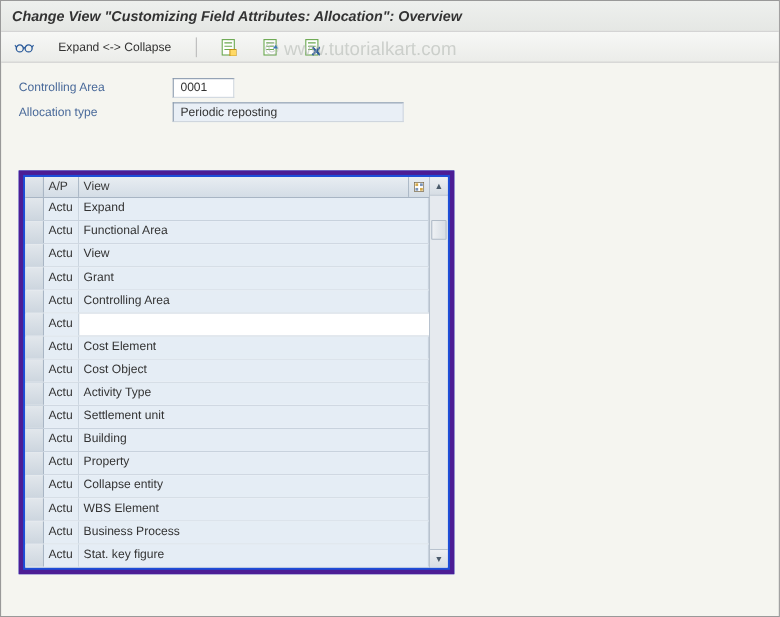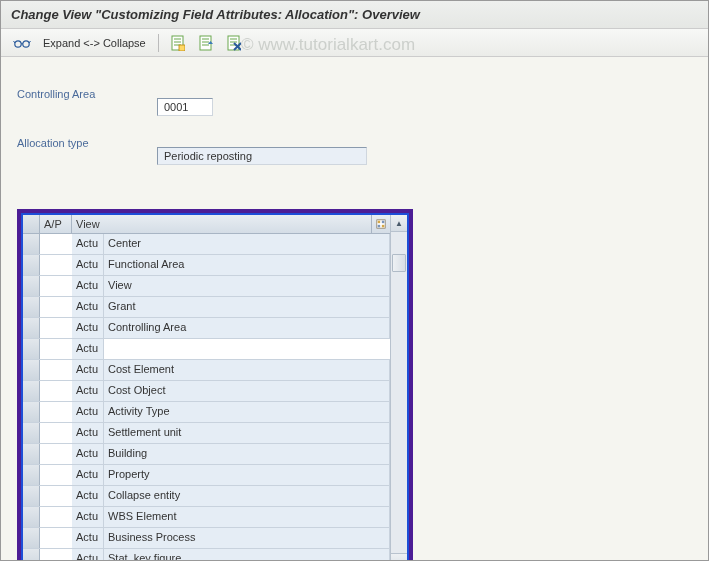--- a/index.html
+++ b/index.html
@@ -22,21 +22,21 @@
       font-size: 13px;
       font-weight: bold;
       font-style: italic;
       color: #333;
       background: linear-gradient(to bottom, #eef0ee, #e5e7e4);
       border-bottom: 1px solid #ccc;
     }
     .toolbar {
       display: flex;
       align-items: center;
-      gap: 6px;
+      gap: 16px;
       padding: 4px 10px;
       background: linear-gradient(to bottom, #f7f8f6, #ebece9);
       border-bottom: 1px solid #ccc;
       height: 28px;
     }
     .toolbar-icon-btn {
       display: inline-flex;
       align-items: center;
       justify-content: center;
       width: 22px;
@@ -77,21 +77,20 @@
       background: #fff;
       border-top: 1px solid #8a9aad;
       border-left: 1px solid #8a9aad;
       border-right: 1px solid #cfd6de;
       border-bottom: 1px solid #cfd6de;
       padding: 2px 6px;
       font-size: 11px;
       font-family: inherit;
       height: 18px;
       color: #333;
-      margin-top: 27px;
     }
     .form-input.code {
       width: 56px;
     }
     .form-input.wide {
       width: 210px;
       background: #e9eff6;
     }
     .table-wrapper {
       margin: 30px 16px 10px 16px;
@@ -146,21 +145,20 @@
       cursor: pointer;
     }
     .cell-ap {
       width: 32px;
       border-right: 1px solid #c8d2dd;
       padding: 3px 4px;
       font-size: 11px;
       background: #e5edf5;
       color: #333;
       overflow: hidden;
-      margin-left: 32px;
     }
     .cell-name {
       flex: 1;
       border-right: 1px solid #c8d2dd;
       padding: 3px 4px;
       font-size: 11px;
       background: #e5edf5;
       color: #333;
     }
     .scrollbar-col {
@@ -286,21 +284,21 @@
             <rect x="7" y="2" width="3" height="3" fill="#7a94b8"></rect>
             <rect x="2" y="7" width="3" height="3" fill="#7a94b8"></rect>
             <rect x="7" y="7" width="3" height="3" fill="#d4a847"></rect>
           </svg>
         </div>
       </div>
       <div id="table-body">
             <div class="data-row">
               <div class="row-selector"></div>
               <div class="cell-ap">Actu</div>
-              <div class="cell-name">Center</div>
+              <div class="cell-name">Expand</div>
             </div>
             <div class="data-row">
               <div class="row-selector"></div>
               <div class="cell-ap">Actu</div>
               <div class="cell-name">Functional Area</div>
             </div>
             <div class="data-row">
               <div class="row-selector"></div>
               <div class="cell-ap">Actu</div>
               <div class="cell-name">View</div>

